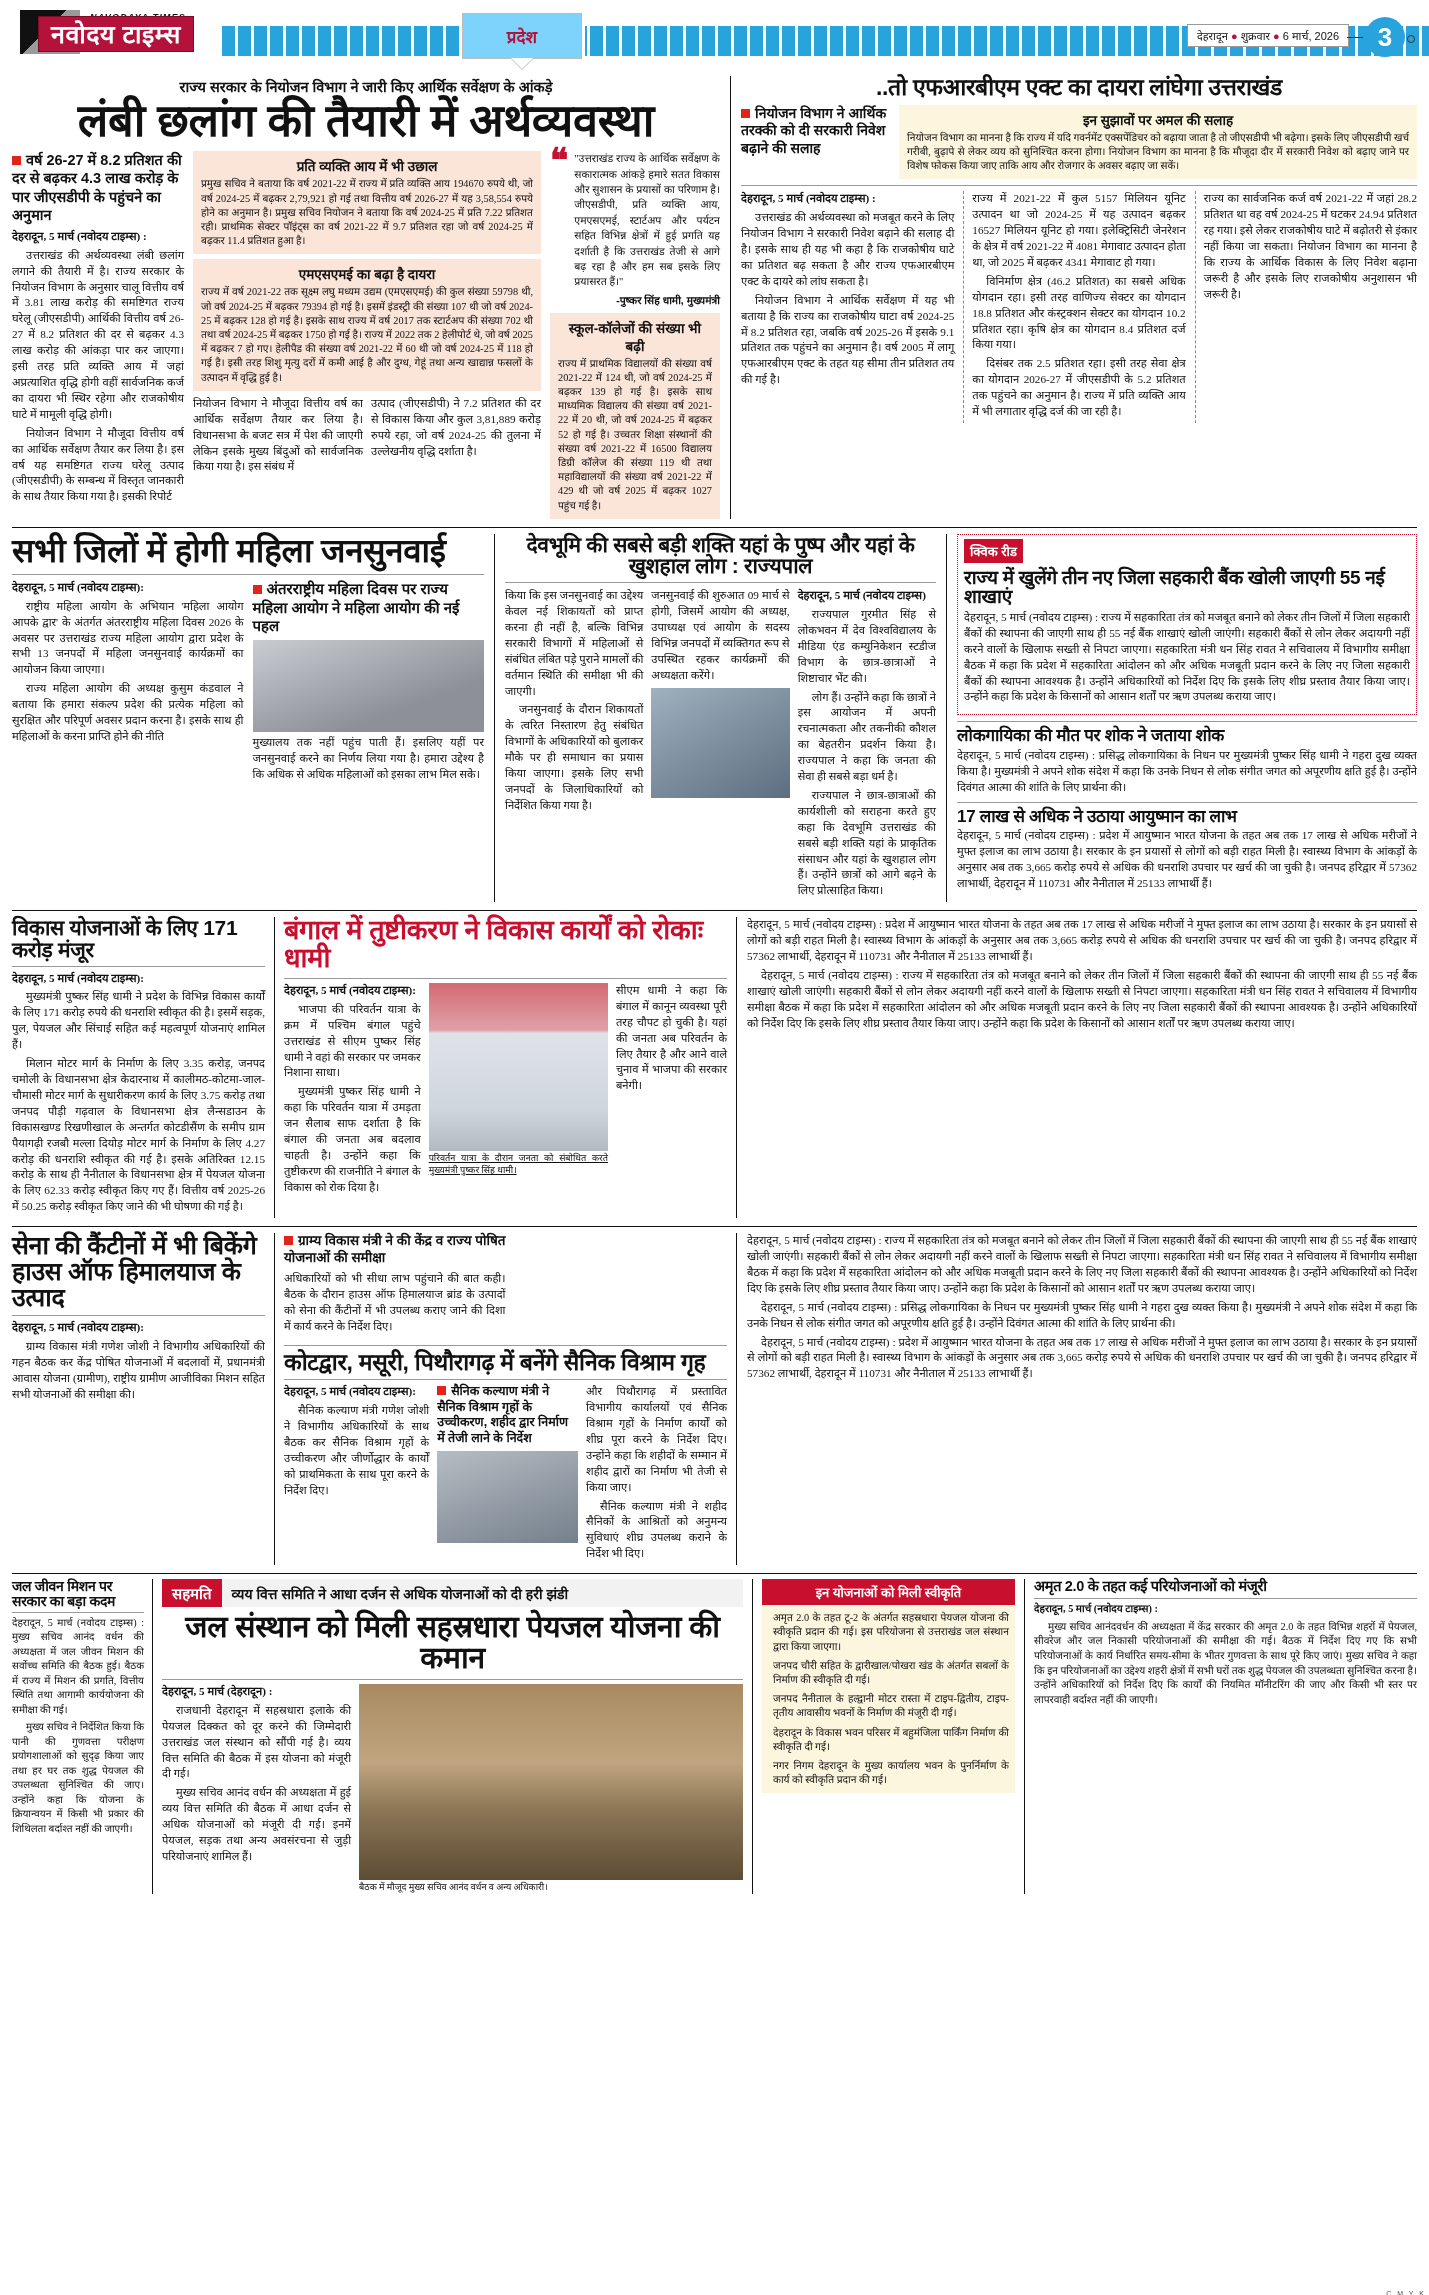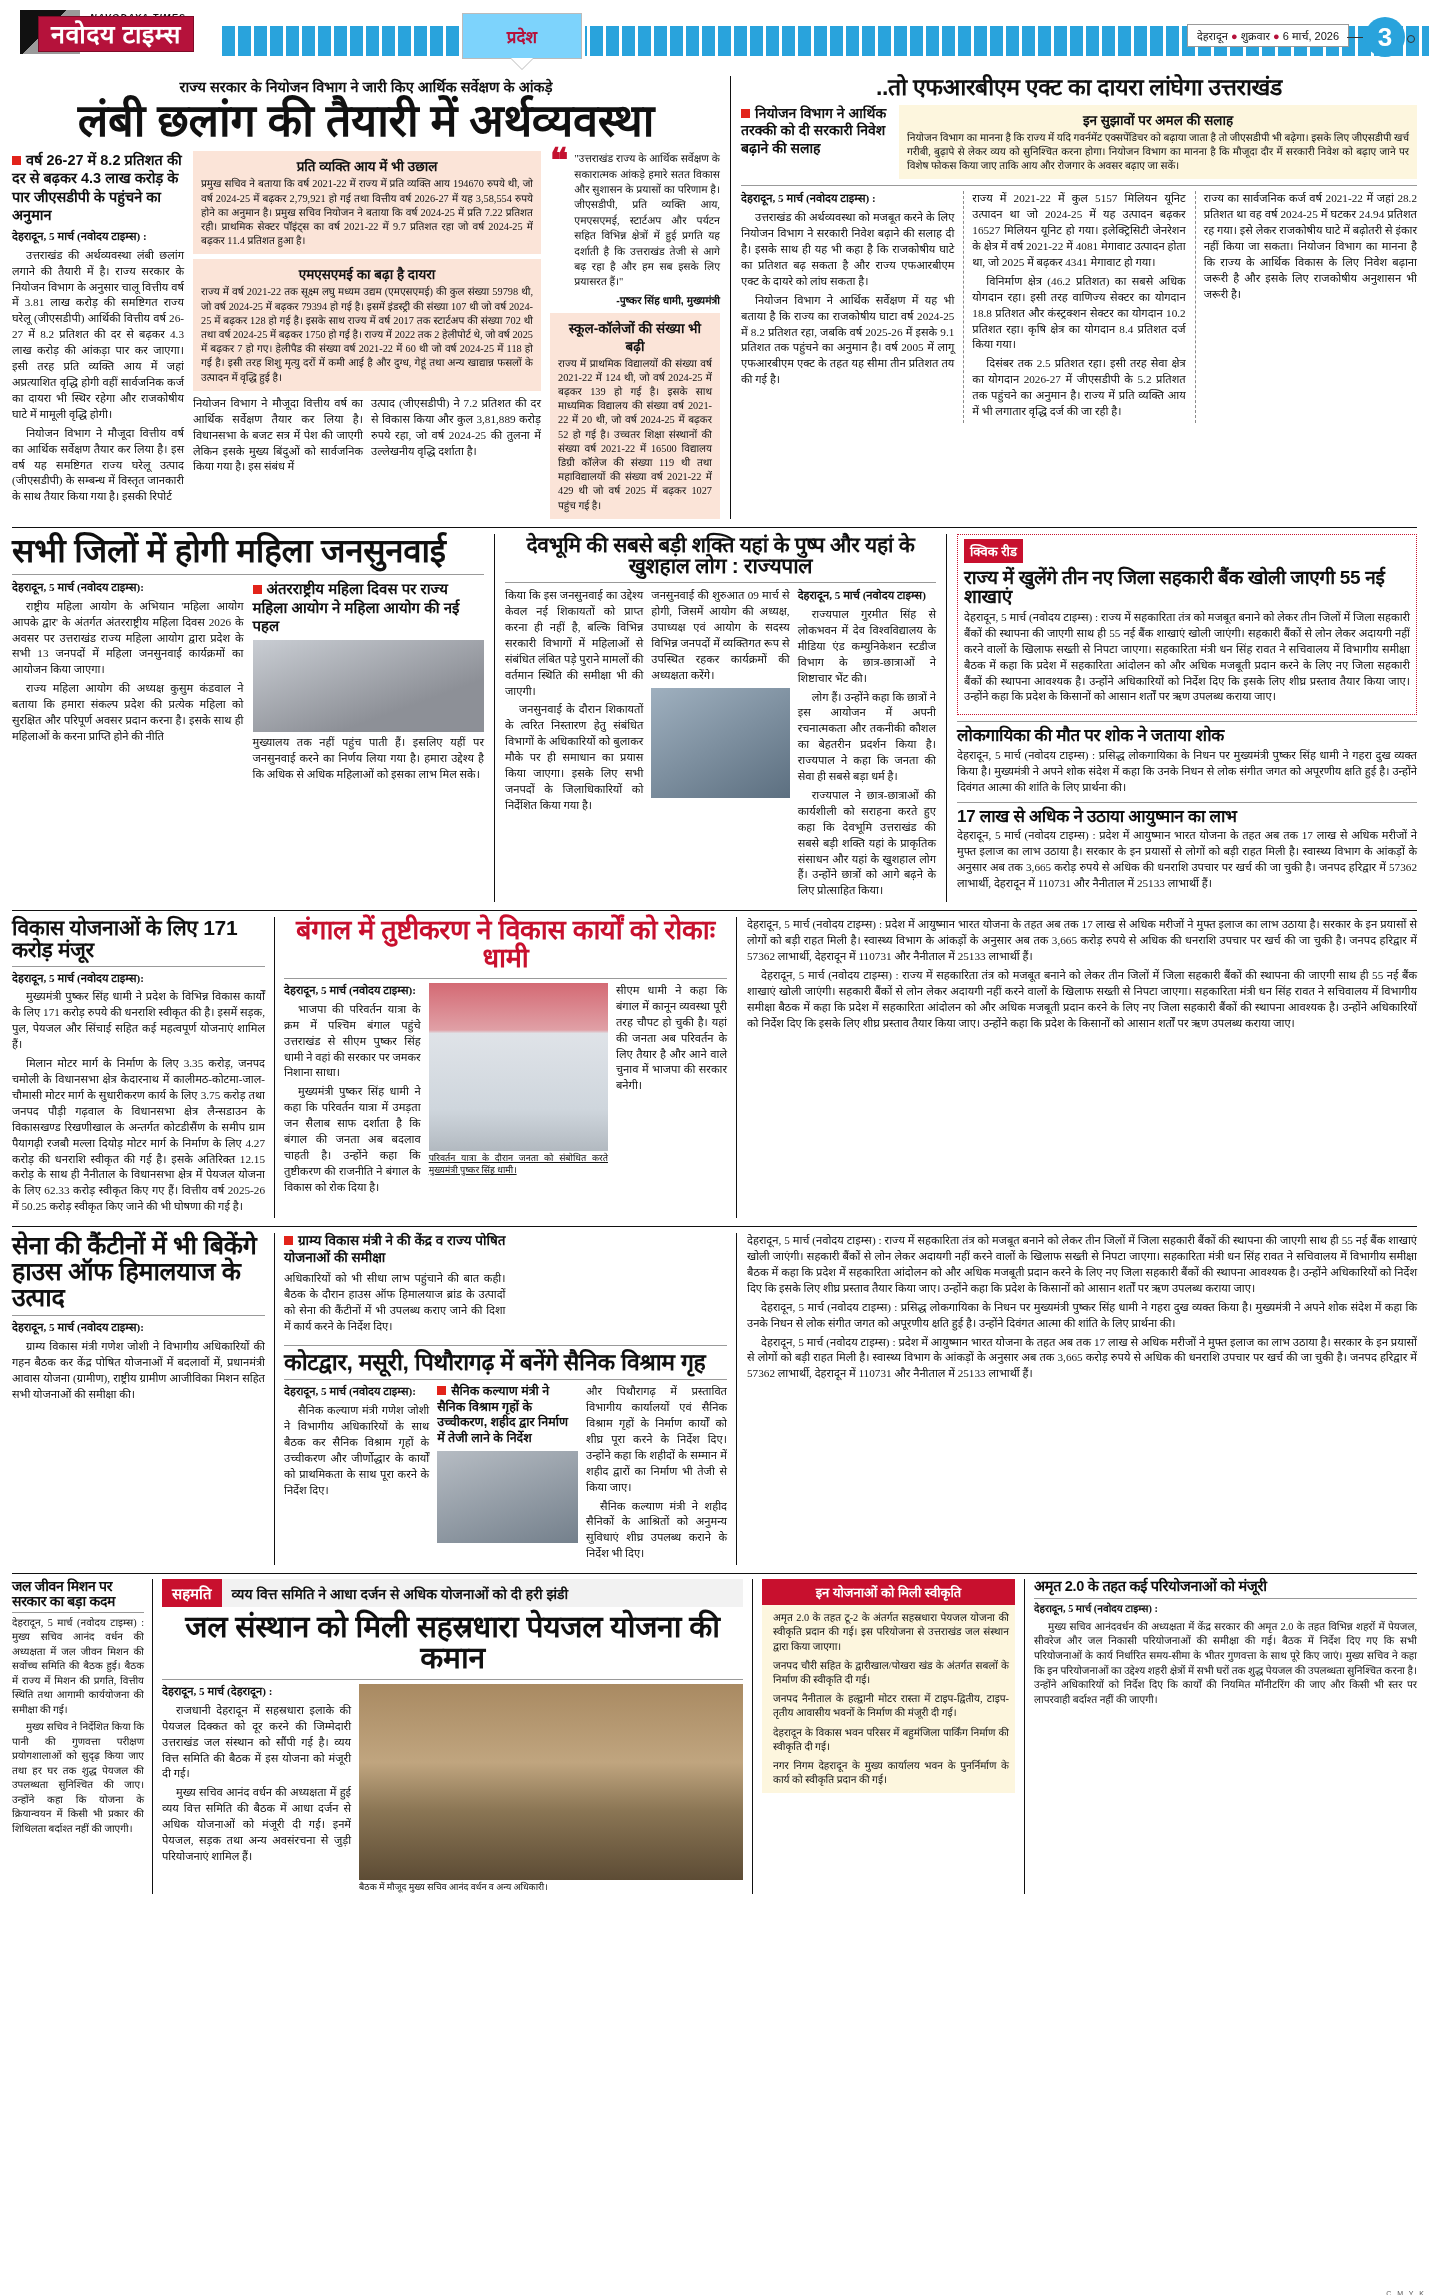--- a/index.html
+++ b/index.html
@@ -326,21 +326,21 @@
       <div class="mega" style="font-size:21px;">विकास योजनाओं के लिए 171 करोड़ मंजूर</div>
       <div class="rule-thin" style="margin:5px 0 4px;"></div>
       <div class="body-col">
         <p class="noind"><b>देहरादून, 5 मार्च (नवोदय टाइम्स):</b></p>
         <p>मुख्यमंत्री पुष्कर सिंह धामी ने प्रदेश के विभिन्न विकास कार्यों के लिए 171 करोड़ रुपये की धनराशि स्वीकृत की है। इसमें सड़क, पुल, पेयजल और सिंचाई सहित कई महत्वपूर्ण योजनाएं शामिल हैं।</p>
         <p>मिलान मोटर मार्ग के निर्माण के लिए 3.35 करोड़, जनपद चमोली के विधानसभा क्षेत्र केदारनाथ में कालीमठ-कोटमा-जाल-चौमासी मोटर मार्ग के सुधारीकरण कार्य के लिए 3.75 करोड़ तथा जनपद पौड़ी गढ़वाल के विधानसभा क्षेत्र लैन्सडाउन के विकासखण्ड रिखणीखाल के अन्तर्गत कोटडीसैंण के समीप ग्राम पैयागढ़ी रजबौ मल्ला दियोड़ मोटर मार्ग के निर्माण के लिए 4.27 करोड़ की धनराशि स्वीकृत की गई है। इसके अतिरिक्त 12.15 करोड़ के साथ ही नैनीताल के विधानसभा क्षेत्र में पेयजल योजना के लिए 62.33 करोड़ स्वीकृत किए गए हैं। वित्तीय वर्ष 2025-26 में 50.25 करोड़ स्वीकृत किए जाने की भी घोषणा की गई है।</p>
       </div>
     </div>
 
     <div class="vsol" style="width:462px;padding:0 9px;box-sizing:border-box;">
-      <div class="mega" style="font-size:27px;color:#c8102e;text-align:center;">बंगाल में तुष्टीकरण ने विकास कार्यों को रोकाः धामी</div>
+      <div class="mega" style="font-size:27px;color:#c8102e;">बंगाल में तुष्टीकरण ने विकास कार्यों को रोकाः धामी</div>
       <div class="rule-thin" style="margin:5px 0 4px;"></div>
       <div style="display:flex;gap:8px;">
         <div style="width:32%;">
           <div class="body-col">
             <p class="noind"><b>देहरादून, 5 मार्च (नवोदय टाइम्स):</b></p>
             <p>भाजपा की परिवर्तन यात्रा के क्रम में पश्चिम बंगाल पहुंचे उत्तराखंड से सीएम पुष्कर सिंह धामी ने वहां की सरकार पर जमकर निशाना साधा।</p>
             <p>मुख्यमंत्री पुष्कर सिंह धामी ने कहा कि परिवर्तन यात्रा में उमड़ता जन सैलाब साफ दर्शाता है कि बंगाल की जनता अब बदलाव चाहती है। उन्होंने कहा कि तुष्टीकरण की राजनीति ने बंगाल के विकास को रोक दिया है।</p>
           </div>
         </div>
         <div style="width:42%;text-decoration:underline;">

